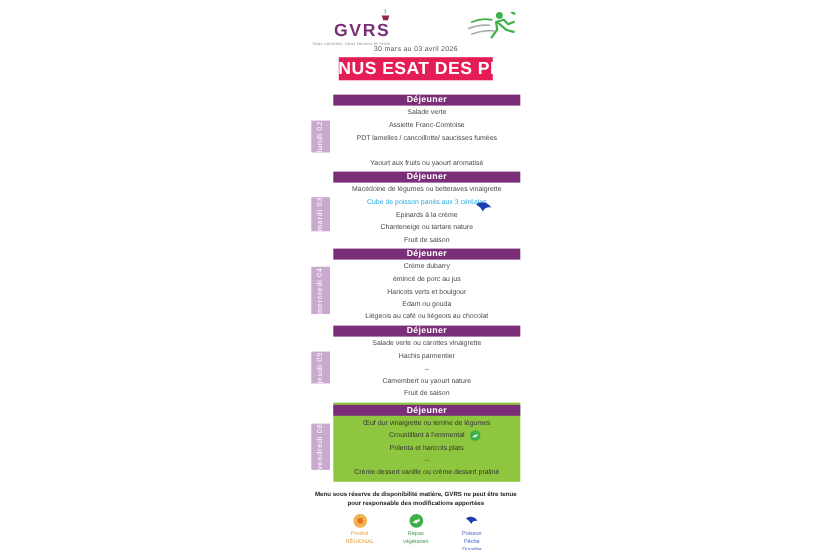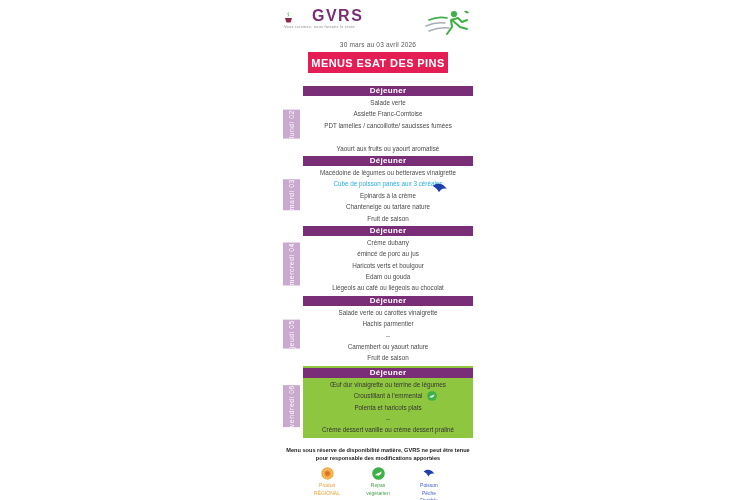--- a/index.html
+++ b/index.html
@@ -7,29 +7,29 @@
     width:750px;height:500px;background:#ffffff;
     font-family:"Liberation Sans","DejaVu Sans",sans-serif;
     -webkit-font-smoothing:antialiased;
   }
   .page{position:relative;width:750px;height:500px;background:#fff;overflow:hidden;}
   .content{position:absolute;left:283px;top:6px;width:190px;}
 
   
   .logos{display:flex;justify-content:space-between;align-items:flex-start;height:32px;padding:2px 1px 0 1px;}
   .brand{display:flex;flex-direction:column;line-height:1;}
-  .brand-row{display:flex;align-items:flex-end;gap:19px;}
+  .brand-row{display:flex;align-items:flex-end;gap:1px;flex-direction:column;}
   .brand-name{color:var(--brand-purple,#7b2e78);font-weight:bold;font-size:16px;letter-spacing:1.5px;}
   .brand-tagline{font-size:3.8px;color:#8a8a8a;letter-spacing:.3px;margin-top:1.5px;white-space:nowrap;}
   .runner{margin-top:1px;margin-right:2px;}
   .date-line{text-align:center;font-size:6.5px;color:#5a5a5a;margin-top:1px;letter-spacing:.2px;}
   .title-banner{
     margin:4px auto 0;width:140px;height:21px;background:var(--title-pink,#e41d55);
     color:#fff;display:flex;align-items:center;justify-content:center;
-    font-size:11px;font-weight:bold;letter-spacing:.4px;white-space:nowrap;
+    font-size:16px;font-weight:bold;letter-spacing:.4px;white-space:nowrap;
   }
 
   
   .days{margin-top:13px;}
   .day{display:flex;margin-bottom:2px;align-items:center;}
   .day-label{
     width:17px;margin-top:9px;margin-right:3px;background:var(--day-label-purple,#c9a9ce);
     color:#fff;display:flex;align-items:center;justify-content:center;
     writing-mode:vertical-rl;transform:rotate(180deg);
     font-size:6.8px;letter-spacing:.6px;

